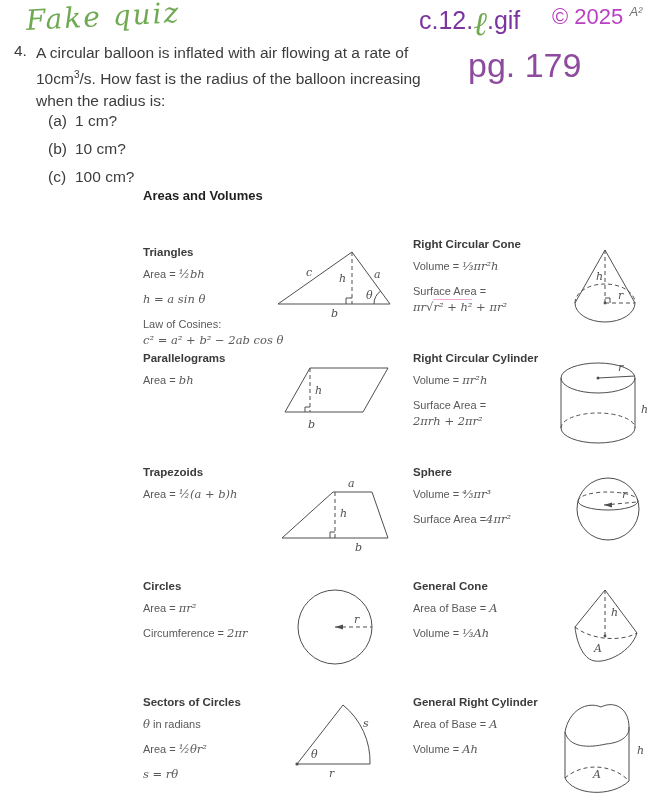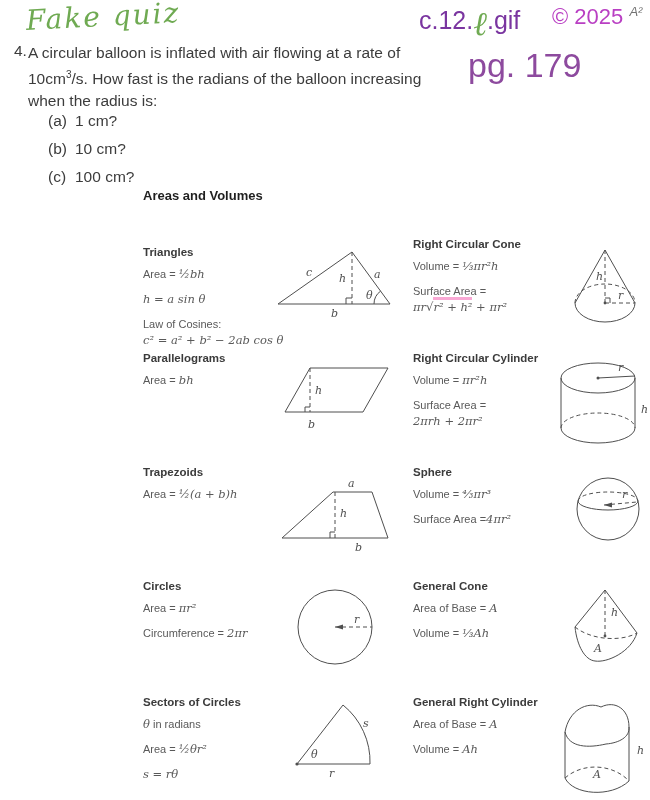--- a/index.html
+++ b/index.html
@@ -13,34 +13,34 @@
   .filename{position:absolute;left:419px;top:6px;color:#7a35a0;font-size:25px;white-space:nowrap;}
   .filename .script-l{color:#6faa52;font-family:"DejaVu Serif",serif;font-style:italic;
     font-size:33px;line-height:20px;vertical-align:-6px;}
   .copyright{position:absolute;left:552px;top:4px;color:#b93fc3;font-size:22px;white-space:nowrap;}
   .initials{color:#737373;font-size:13px;font-weight:normal;font-style:italic;vertical-align:8px;margin-top:7px;}
   .pageref{position:absolute;left:468px;top:46px;color:#8d4a9e;font-size:34px;}
 
   
   .problem{position:absolute;left:14px;top:42px;width:450px;}
   .pnum{position:absolute;left:0;top:0;font-size:15.5px;color:#3c3c3c;}
-  .ptext{margin-left:14px;font-size:15.5px;color:#3c3c3c;line-height:22px;}
+  .ptext{margin-left:22px;font-size:15.5px;color:#3c3c3c;line-height:22px;}
   .ptext sup{font-size:10px;}
   .part{position:absolute;font-size:15.5px;color:#3c3c3c;white-space:nowrap;}
   .part .plabel{display:inline-block;min-width:27px;}
 
   
   .ref-title{position:absolute;left:143px;top:188px;font-size:13px;font-weight:bold;color:#1f1f1f;}
   .cell{position:absolute;width:160px;}
   .cell-title{font-weight:bold;font-size:11.5px;color:#3b3b3b;margin-bottom:8px;}
   .fline{line-height:13px;margin-bottom:10px;white-space:nowrap;}
   .fline.tight{margin-bottom:1px;}
   .t{font-size:11px;color:#595959;}
   .m{font-size:11.5px;color:#595959;font-style:italic;font-family:"DejaVu Serif",serif;}
-  .radicand{border-top:3px solid #f9a8d4;}
+  .radicand{border-top:1px solid #f9a8d4;}
 
   
   svg.diagram{position:absolute;overflow:visible;}
   svg.diagram path,svg.diagram line,svg.diagram ellipse,svg.diagram circle.outline{
     fill:none;stroke:#4f4f4f;stroke-width:1;}
   svg.diagram .dash{stroke-dasharray:4 3;}
   svg.diagram .dot{fill:#4f4f4f;stroke:none;}
   svg.diagram text{font-family:"DejaVu Serif",serif;font-style:italic;
     font-size:11px;fill:#4f4f4f;stroke:none;}
 </style>
@@ -51,21 +51,21 @@
 
   <div class="handwriting">Fake quiz</div>
   <div class="filename"><span>c.12.</span><span class="script-l">ℓ</span><span>.gif</span></div>
   <div class="copyright"><span>© 2025</span> <span class="initials">A²</span></div>
   <div class="pageref">pg. 179</div>
 
   <div class="problem">
     <span class="pnum">4.</span>
     <div class="ptext">
       <div>A circular balloon is inflated with air flowing at a rate of</div>
-      <div><span>10cm</span><sup>3</sup><span>/s.  How fast is the radians of the balloon increasing</span></div>
+      <div><span>10cm</span><sup>3</sup><span>/s.  How fast is the radius of the balloon increasing</span></div>
       <div>when the radius is:</div>
     </div>
   </div>
 
   <div class="part" style="left:48px;top:112px;"><span class="plabel">(a)</span><span>1 cm?</span></div>
   <div class="part" style="left:48px;top:140px;"><span class="plabel">(b)</span><span>10 cm?</span></div>
   <div class="part" style="left:48px;top:168px;"><span class="plabel">(c)</span><span>100 cm?</span></div>
 
   <div class="ref-title">Areas and Volumes</div>
 

